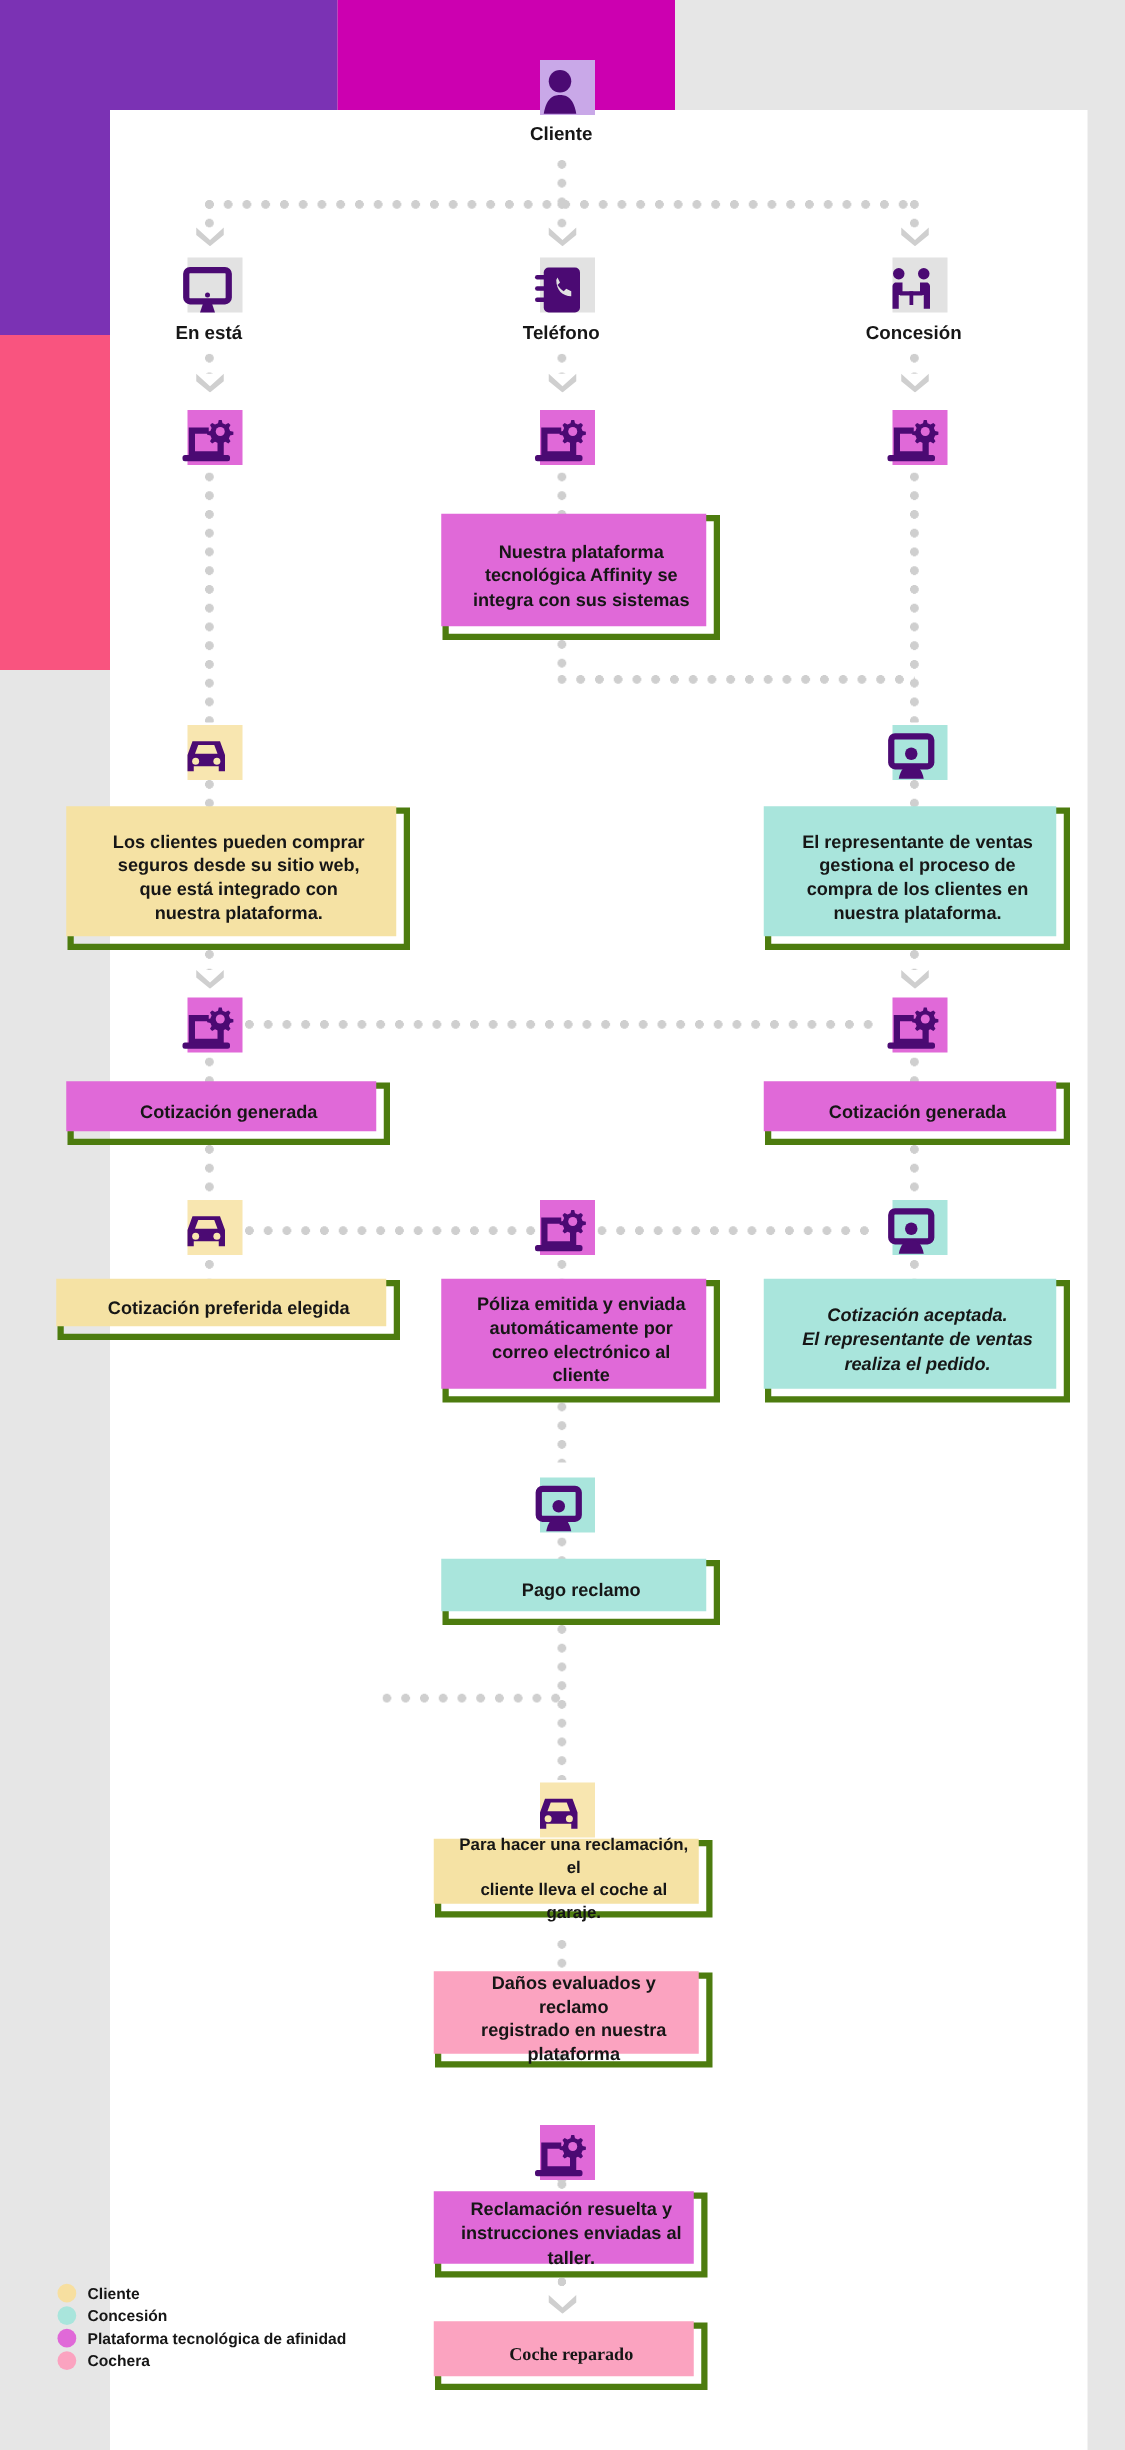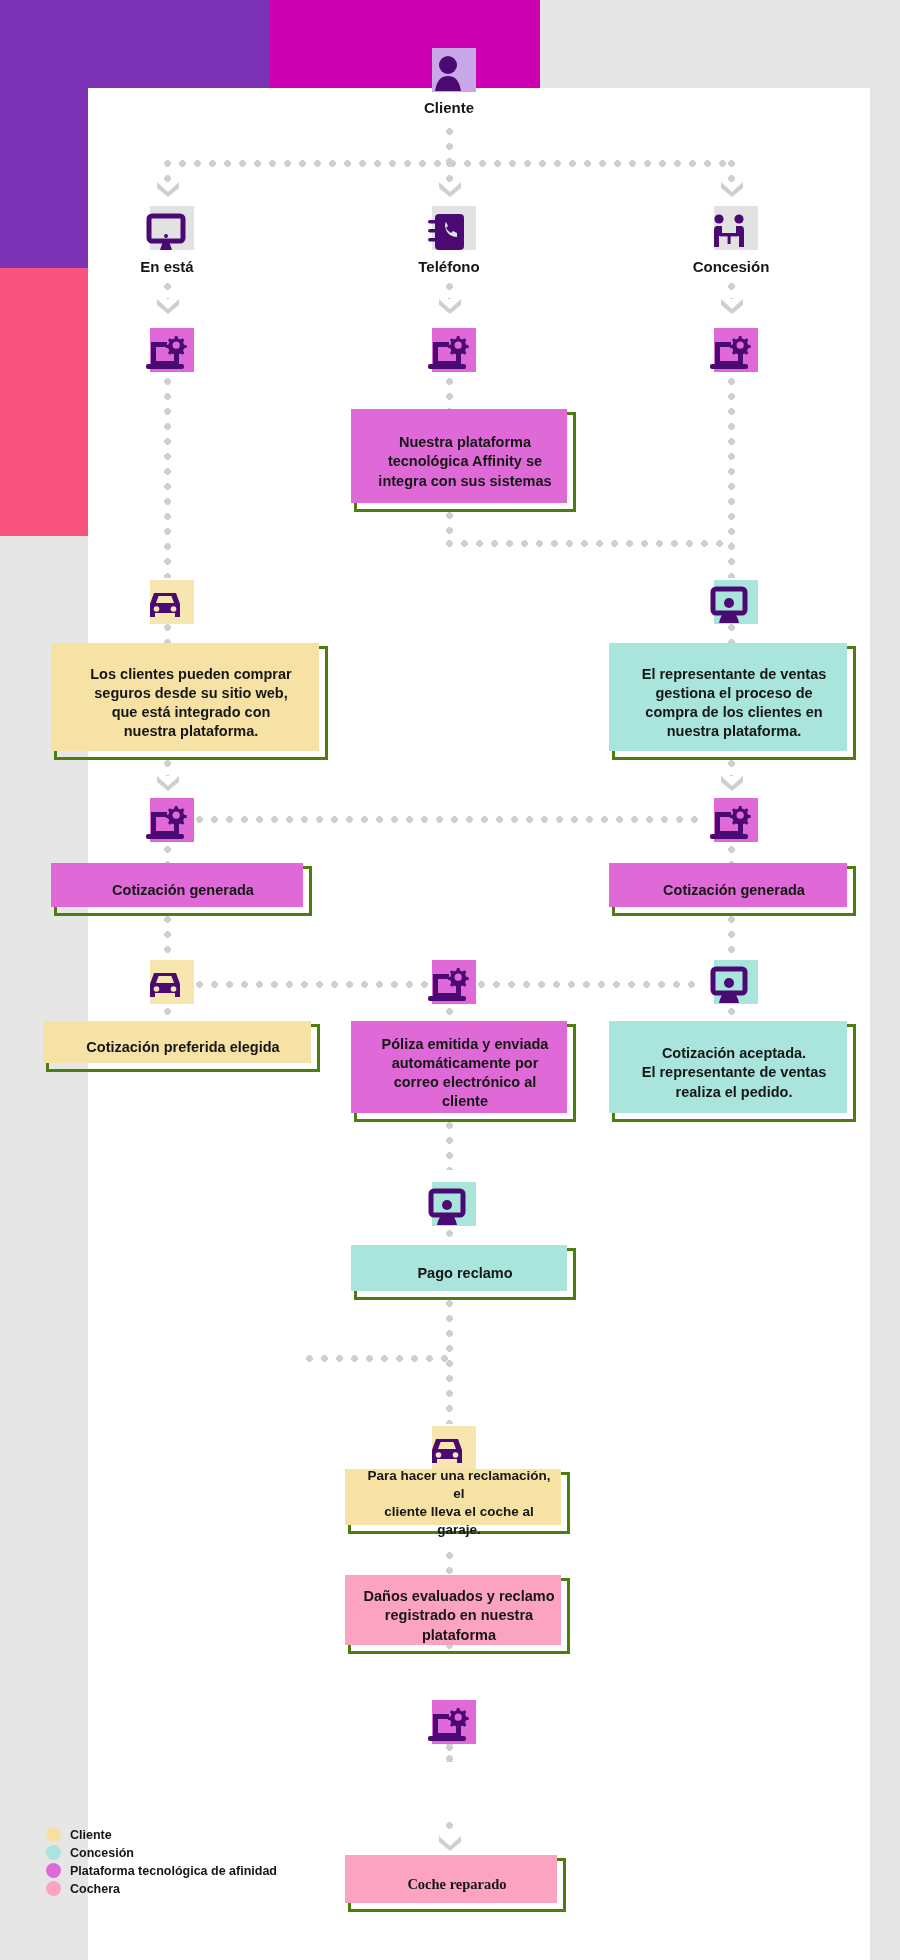--- a/index.html
+++ b/index.html
@@ -49,21 +49,21 @@
 
   .node-label {
     position: absolute; text-align: center;
     font-size: 15px; font-weight: bold; color: #161616;
     width: 180px;
   }
 
   
   .box {
     position: absolute;
-    border: 3px solid #4d7c0f;
+    border: 5px solid #4d7c0f;
   }
   .box .fill {
     position: absolute; left: -6px; top: -6px;
     width: 100%; height: 100%;
   }
   .box .txt {
     position: absolute; left: 0; top: 0; right: 0; bottom: 0;
     display: flex; align-items: center; justify-content: center;
     text-align: center; padding: 4px 12px;
     font-size: 14.5px; font-weight: bold; color: #161616;
@@ -400,21 +400,21 @@
   </div>
 
   <div class="box" style="left:354px; top:1024px; width:222px; height:98px;">
     <div class="fill" style="background:#e069d8;"></div>
     <div class="txt">Póliza emitida y enviada
 automáticamente por
 correo electrónico al
 cliente</div>
   </div>
 
-  <div class="box" style="left:612px; top:1024px; width:244px; height:98px;">
+  <div class="box" style="left:612px; top:1024px; width:244px; height:98px;font-style:italic;">
     <div class="fill" style="background:#a9e5dc;"></div>
     <div class="txt">Cotización aceptada.
 El representante de ventas
 realiza el pedido.</div>
   </div>
 
   <div class="box" style="left:354px; top:1248px; width:222px; height:52px;">
     <div class="fill" style="background:#a9e5dc;"></div>
     <div class="txt">Pago reclamo</div>
   </div>
@@ -426,20 +426,26 @@
 cliente lleva el coche al garaje.</div>
   </div>
 
   <div class="box" style="left:348px; top:1578px; width:222px; height:76px;">
     <div class="fill" style="background:#fba3c0;"></div>
     <div class="txt">Daños evaluados y reclamo
 registrado en nuestra
 plataforma</div>
   </div>
 
+  <div class="box" style="left:348px; top:1754px; width:218px; height:68px;">
+    <div class="fill" style="background:#e069d8;"></div>
+    <div class="txt">Reclamación resuelta y
+instrucciones enviadas al
+taller.</div>
+  </div>
 
   <div class="box" style="left:348px; top:1858px; width:218px; height:54px;font-family:Liberation Serif, serif;">
     <div class="fill" style="background:#fba3c0;"></div>
     <div class="txt">Coche reparado</div>
   </div>
 
   <div class="legend">
     <div class="legend-row">
       <span class="legend-dot" style="background:#f7dfa0;"></span>
       <span class="legend-label">Cliente</span>

